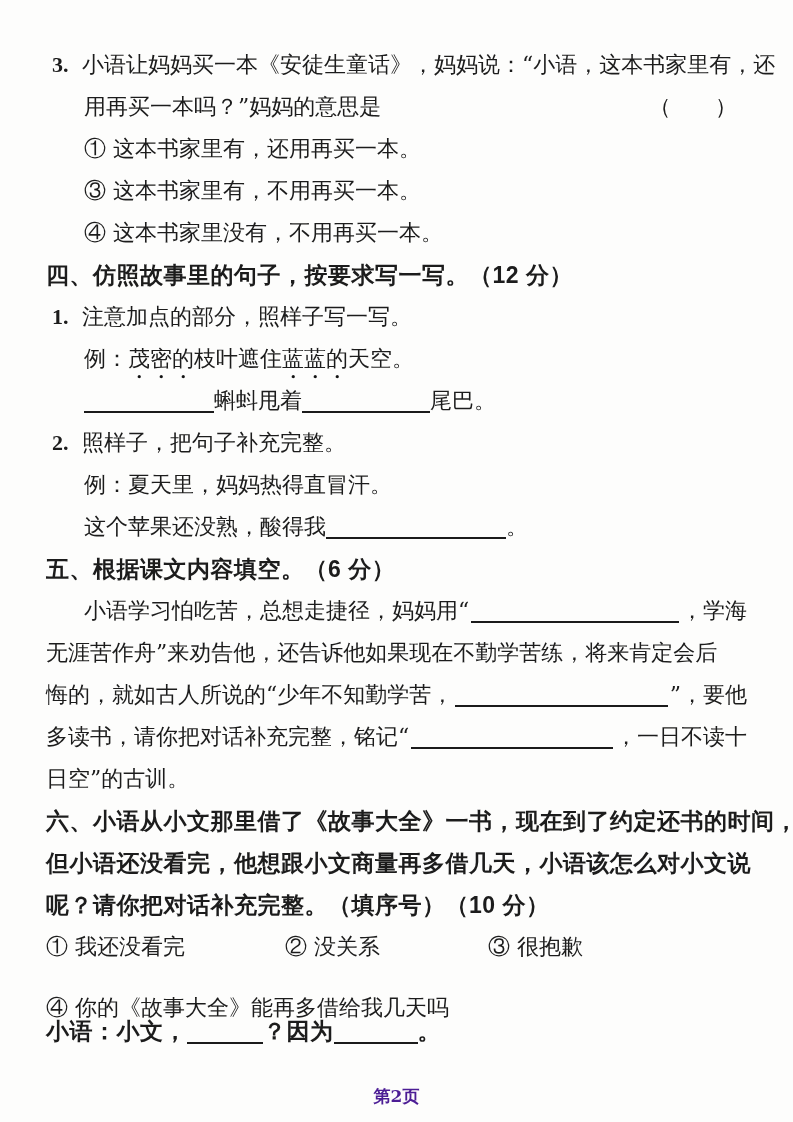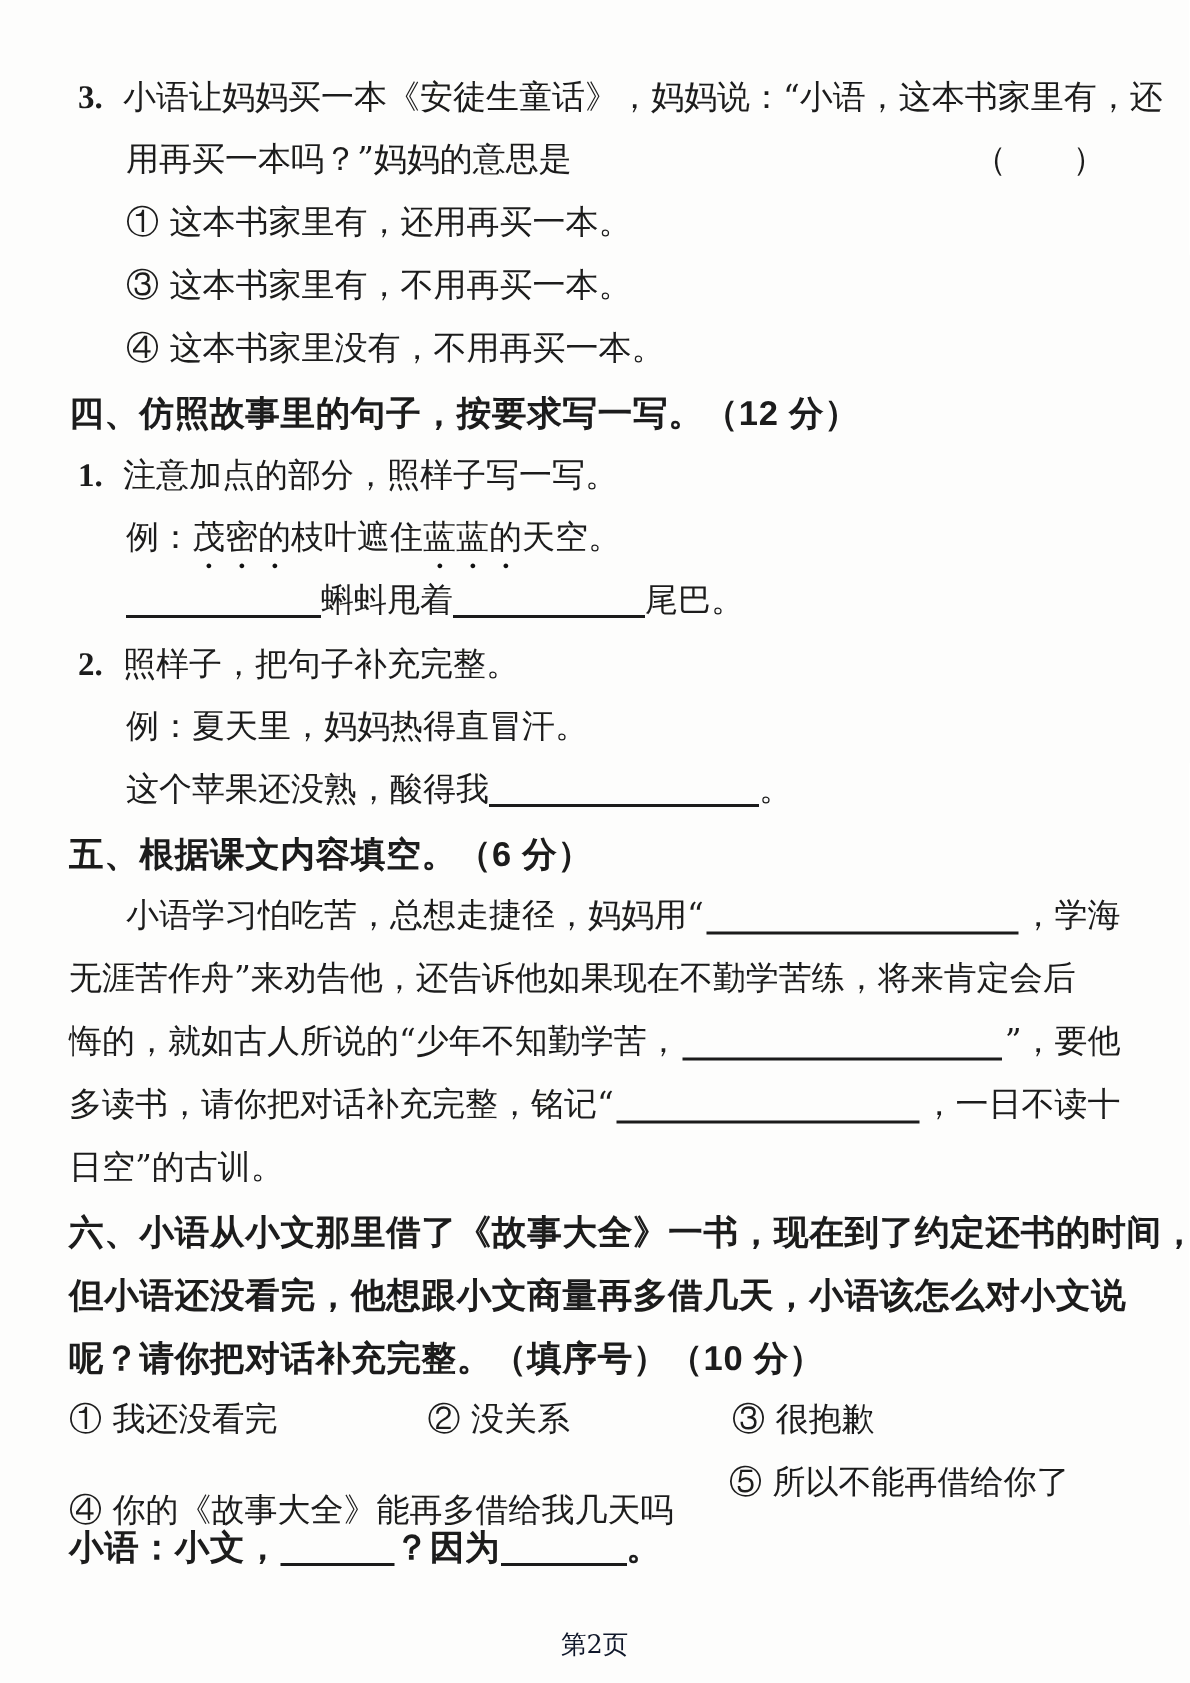--- a/index.html
+++ b/index.html
@@ -52,22 +52,23 @@
   .nowrap { white-space:nowrap; }
   .between { display:flex; justify-content:space-between; padding-right:10px; }
   .optrow { display:flex; }
   .opt-c1 { width:239px; }
   .opt-c2 { width:203px; }
   .opt-c3 { flex:1; }
   .opt-c4 { width:440px;margin-top:19px; }
   .opt-c5 { flex:1; }
   .footer {
     position:absolute; left:0; bottom:14px; width:100%;
-    text-align:center; font-size:17px; color:#0f172a;
+    text-align:center; font-size:17px; color:#4c1d95;
     font-family:"DejaVu Serif","Liberation Serif",serif;
+    font-weight:bold;
   }
 </style>
 </head>
 <body>
 
 <div class="page">
 
   <div class="line"><span class="num">3.</span><span class="kai">小语让妈妈买一本《安徒生童话》，妈妈说：“小语，这本书家里有，还</span></div>
 
   <div class="line indent between">
@@ -122,20 +123,19 @@
   <div class="line"><span class="hei">呢？请你把对话补充完整。（填序号）（10 分）</span></div>
 
   <div class="line optrow">
     <span class="kai opt-c1">① 我还没看完</span>
     <span class="kai opt-c2">② 没关系</span>
     <span class="kai opt-c3">③ 很抱歉</span>
   </div>
 
   <div class="line optrow">
     <span class="kai opt-c4">④ 你的《故事大全》能再多借给我几天吗</span>
-    <span class="kai opt-c5">⑤ 所以不能再借给你了</span>
   </div>
 
   <div class="line"><span class="hei">小语：</span><span class="hei">小文，</span><span class="blank-inline" style="width:76px"></span><span class="hei">？因为</span><span class="blank-inline" style="width:84px"></span><span class="hei">。</span></div>
 
   <div class="footer">第2页</div>
 
 </div>
 
 </body></html>

